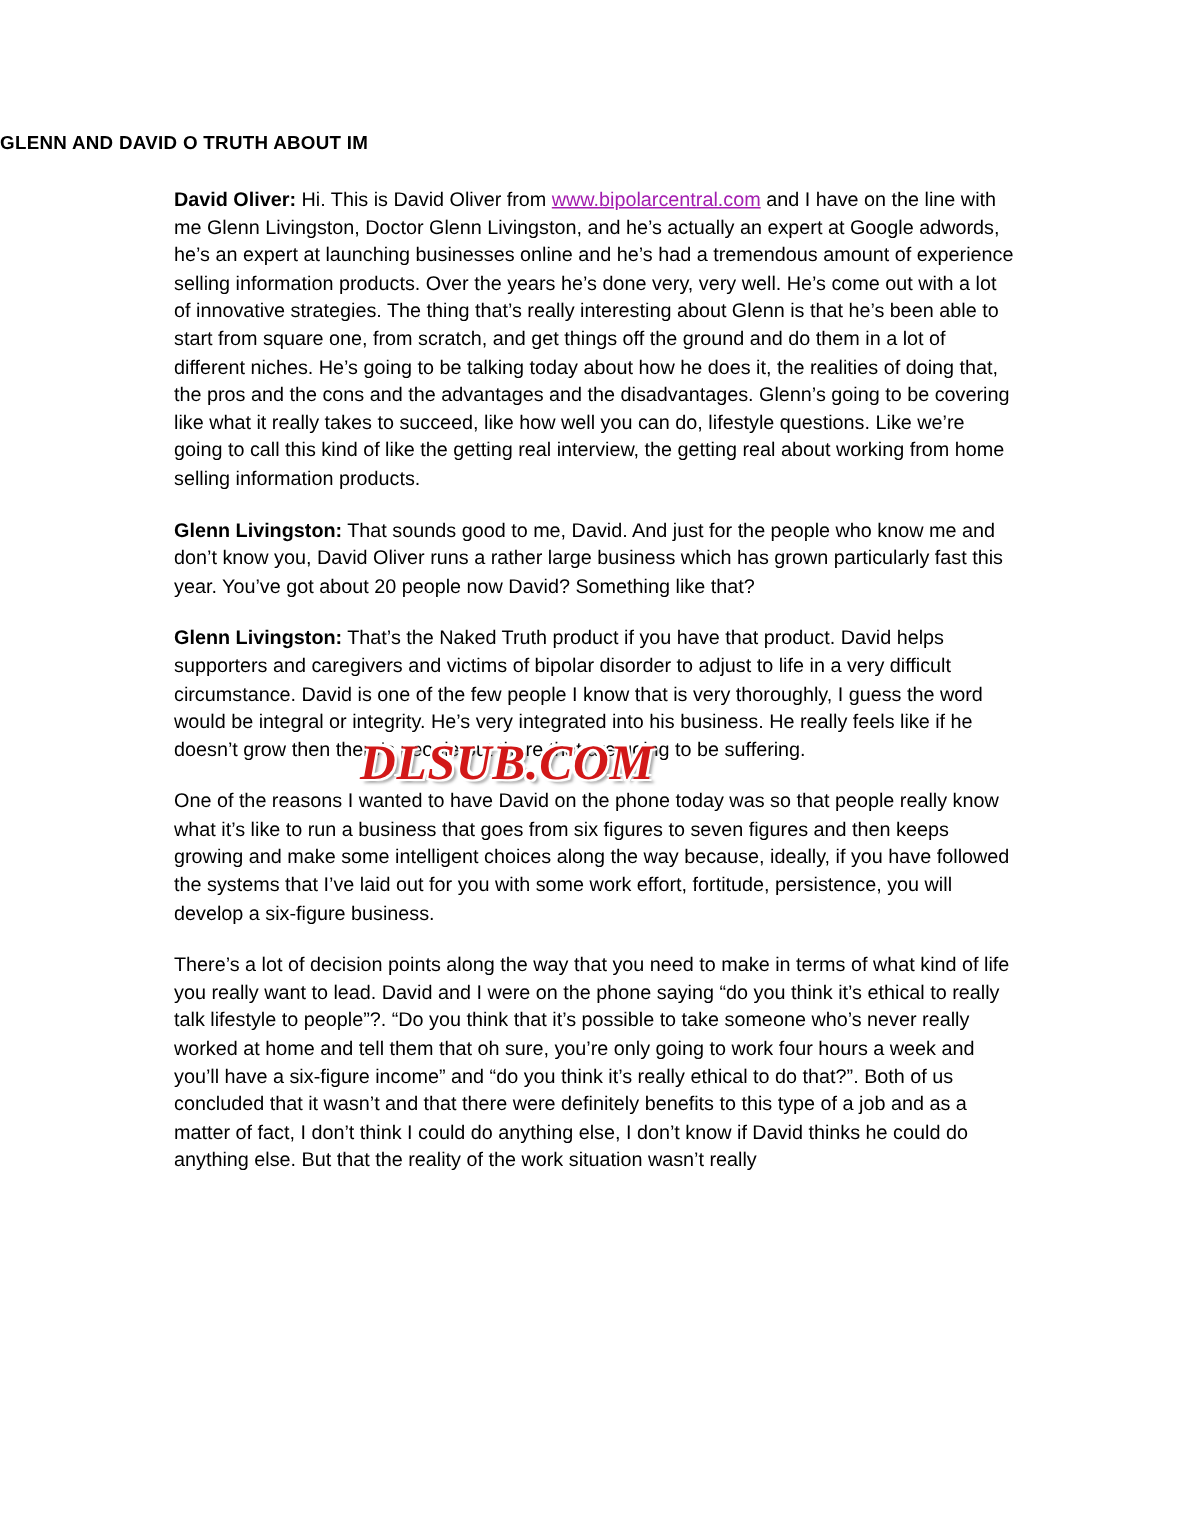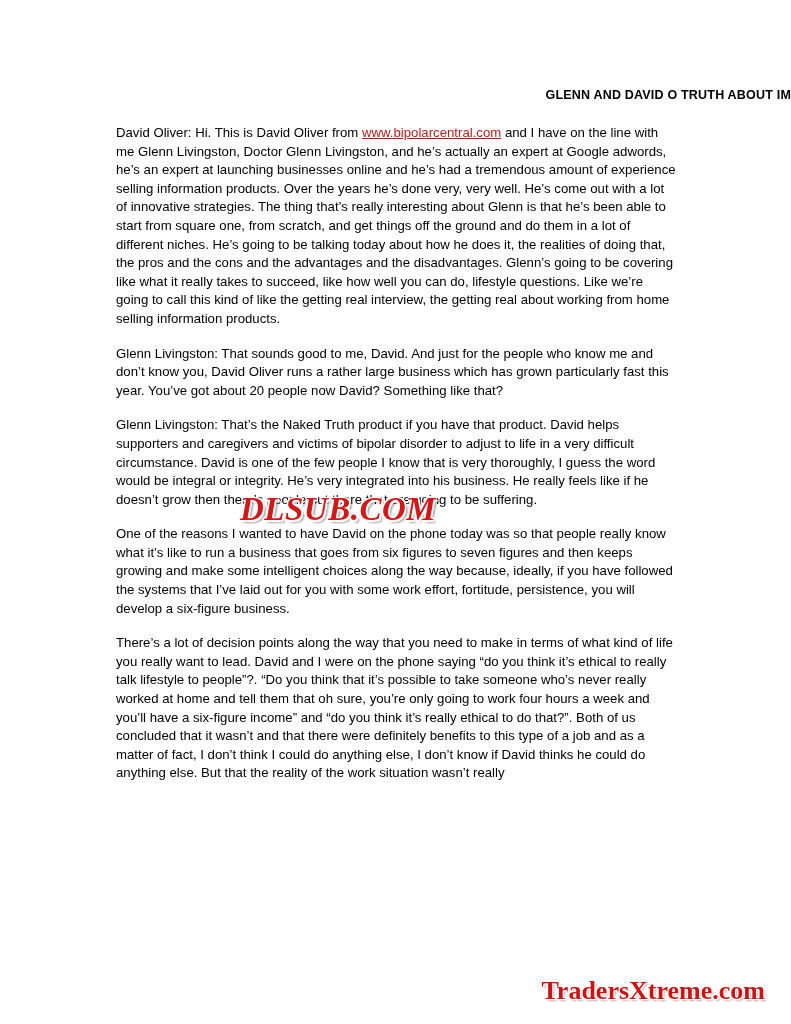--- a/index.html
+++ b/index.html
@@ -31,42 +31,42 @@
     font-weight: bold;
     color: #1a1a1a;
     letter-spacing: -0.5px;
     text-shadow: 2px 2px 2px rgba(120,120,120,0.55);
   }
   .doc-title {
     position: absolute;
     top: 88px;
     left: 0;
     width: 791px;
-    text-align: right;
+    text-align: left;
     font-size: 12.5px;
     font-weight: bold;
     letter-spacing: 0.2px;
   }
   .body-text {
     position: absolute;
     top: 124px;
     left: 116px;
     width: 560px;
     font-size: 13.2px;
     line-height: 18.6px;
     text-align: left;
   }
   .para {
     margin: 0 0 16px 0;
   }
   .speaker {
-    font-weight: normal;
+    font-weight: bold;
   }
   a.link {
-    color: #b91c1c;
+    color: #a21caf;
     text-decoration: underline;
   }
   
   .mid-watermark {
     position: absolute;
     top: 491px;
     left: 240px;
     font-family: "Liberation Serif", serif;
     font-size: 33px;
     font-weight: bold;
@@ -119,15 +119,14 @@
     <p class="para"><span class="speaker">Glenn Livingston:</span><span>  That’s the Naked Truth product if you have that product.  David helps supporters and caregivers and victims of bipolar disorder to adjust to life in a very difficult circumstance.  David is one of the few people I know that is very thoroughly, I guess the word would be integral or integrity.  He’s very integrated into his business.  He really feels like if he doesn’t grow then there’s people out there that are going to be suffering.</span></p>
 
     <p class="para">One of the reasons I wanted to have David on the phone today was so that people really know what it’s like to run a business that goes from six figures to seven figures and then keeps growing and make some intelligent choices along the way because, ideally, if you have followed the systems that I’ve laid out for you with some work effort, fortitude, persistence, you will develop a six-figure business.</p>
 
     <p class="para">There’s a lot of decision points along the way that you need to make in terms of what kind of life you really want to lead.  David and I were on the phone saying “do you think it’s ethical to really talk lifestyle to people”?.  “Do you think that it’s possible to take someone who’s never really worked at home and tell them that oh sure, you’re only going to work four hours a week and you’ll have a six-figure income” and “do you think it’s really ethical to do that?”.  Both of us concluded that it wasn’t and that there were definitely benefits to this type of a job and as a matter of fact, I don’t think I could do anything else, I don’t know if David thinks he could do anything else.  But that the reality of the work situation wasn’t really</p>
 
   </div>
 
   <div class="mid-watermark">DLSUB.COM</div>
 
-  <div class="bottom-watermark">TradersXtreme.com</div>
 
 </div>
 
 </body></html>

